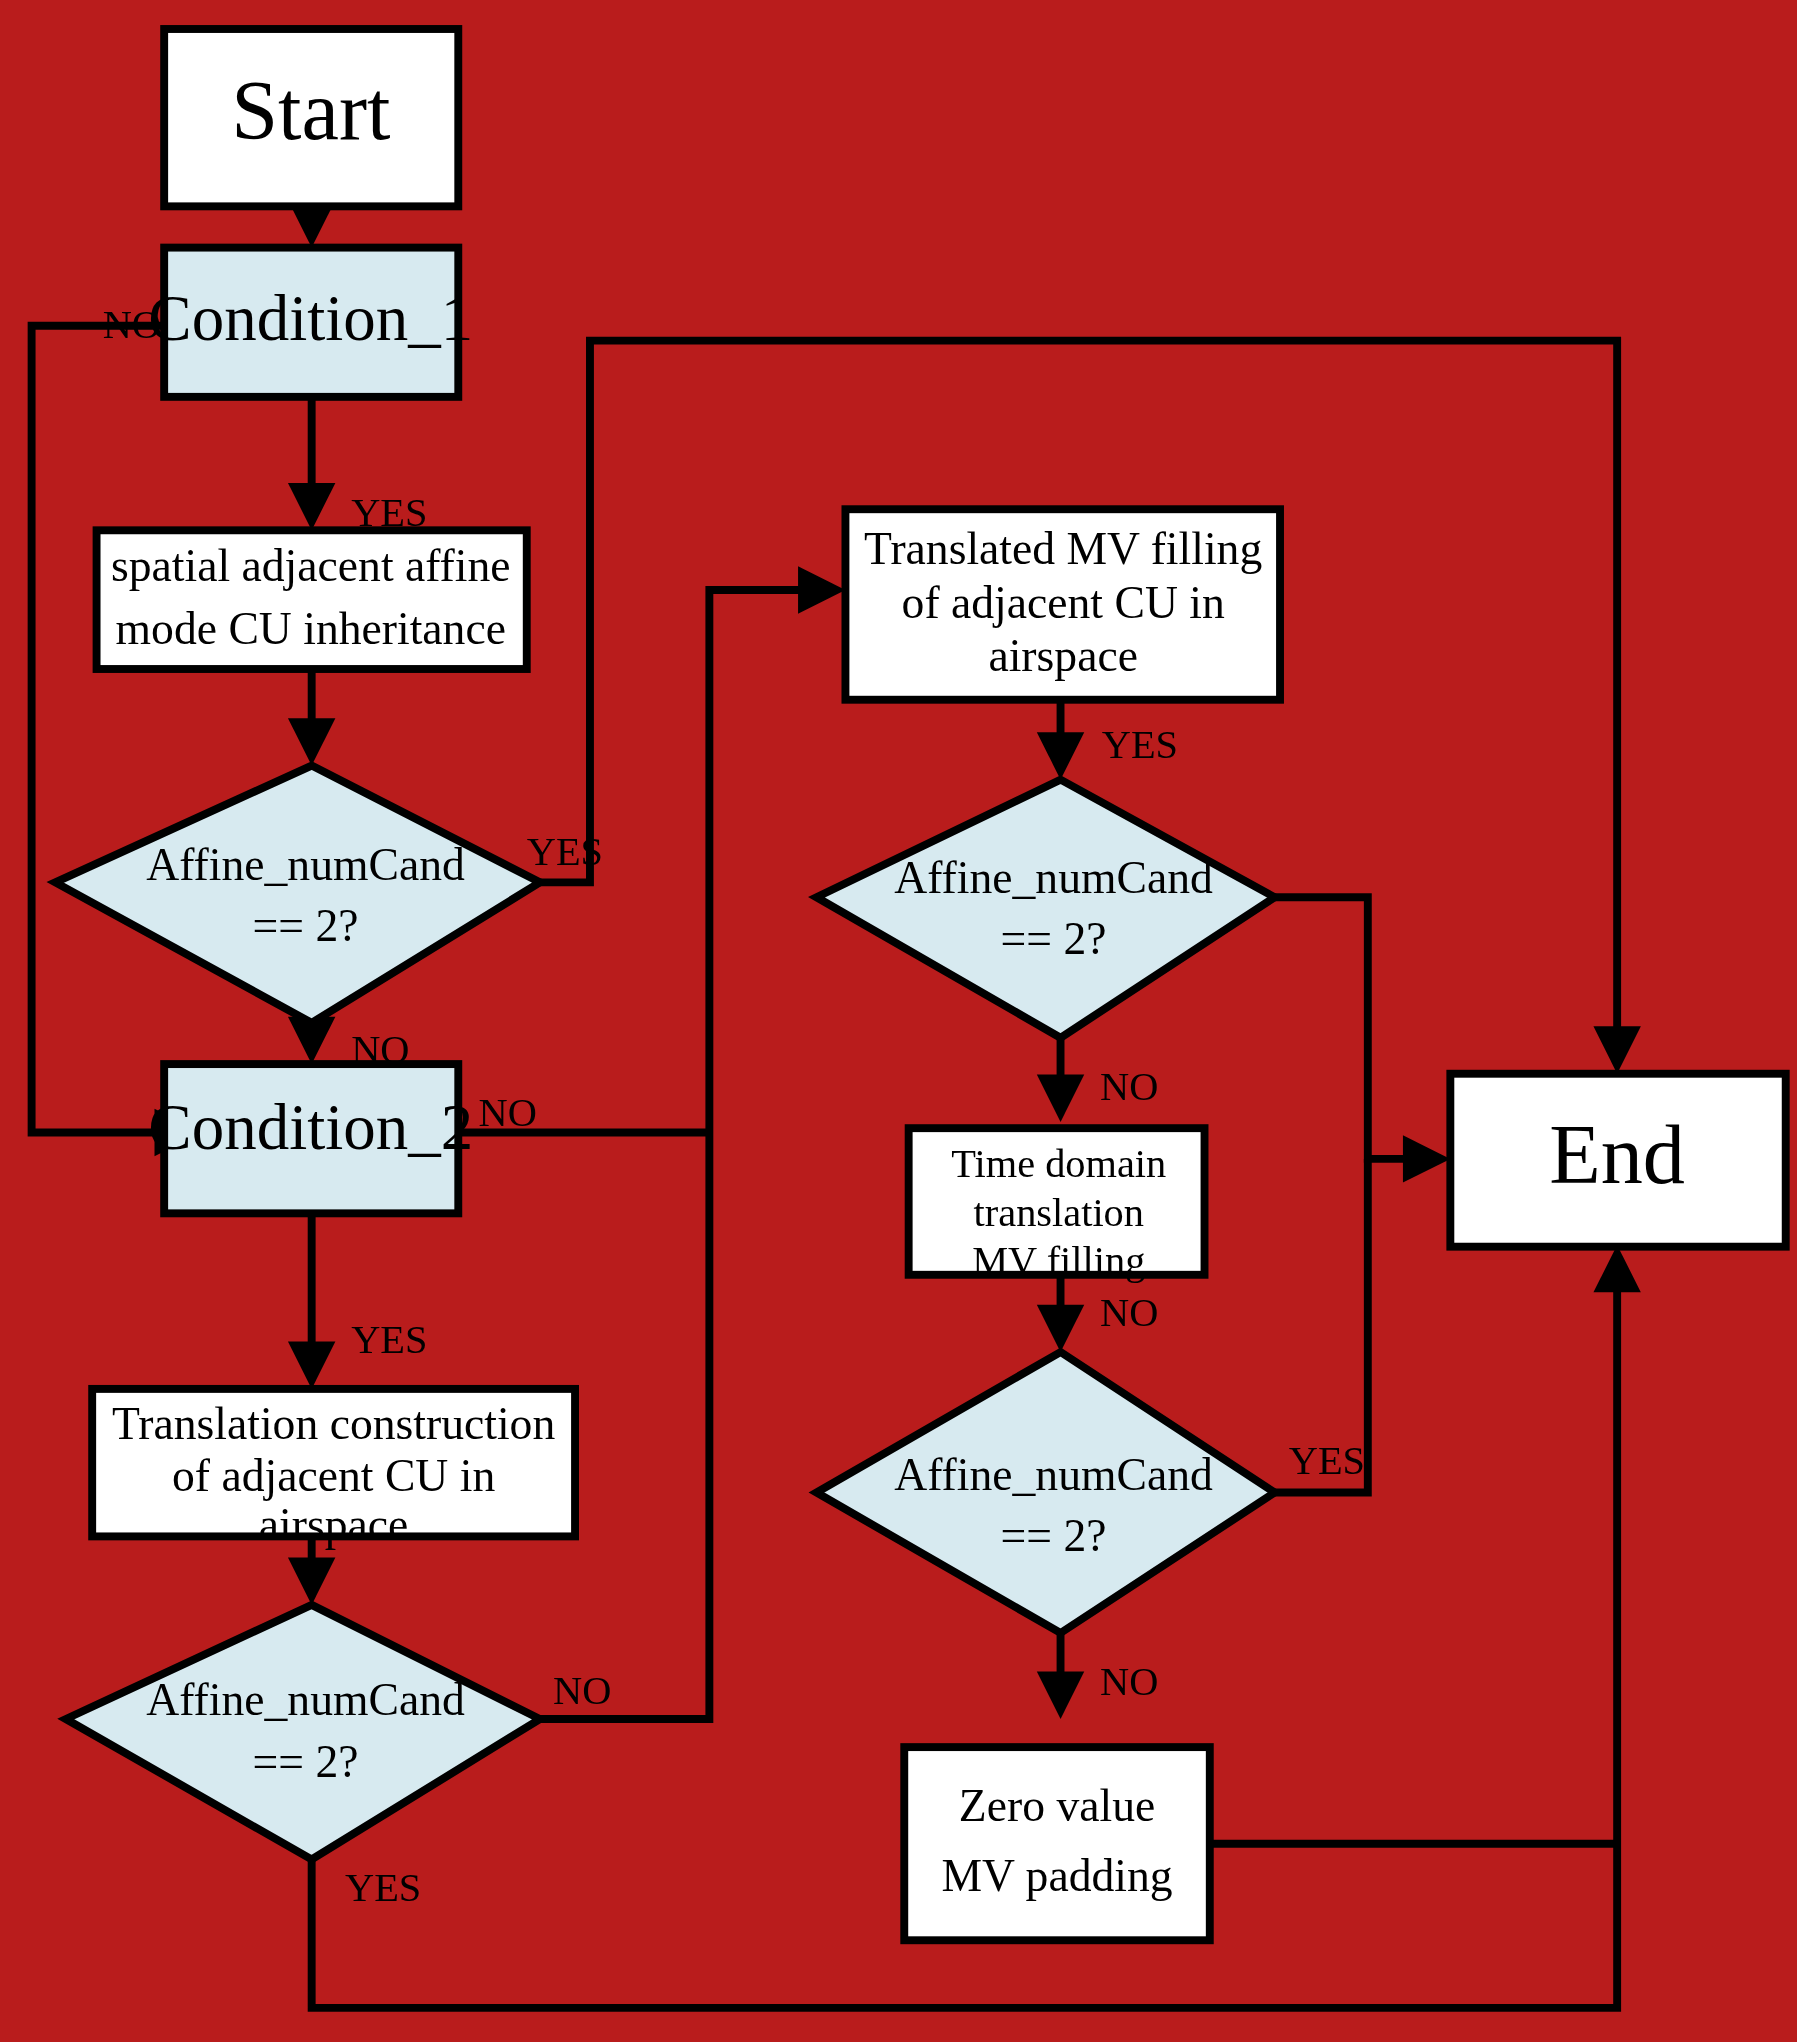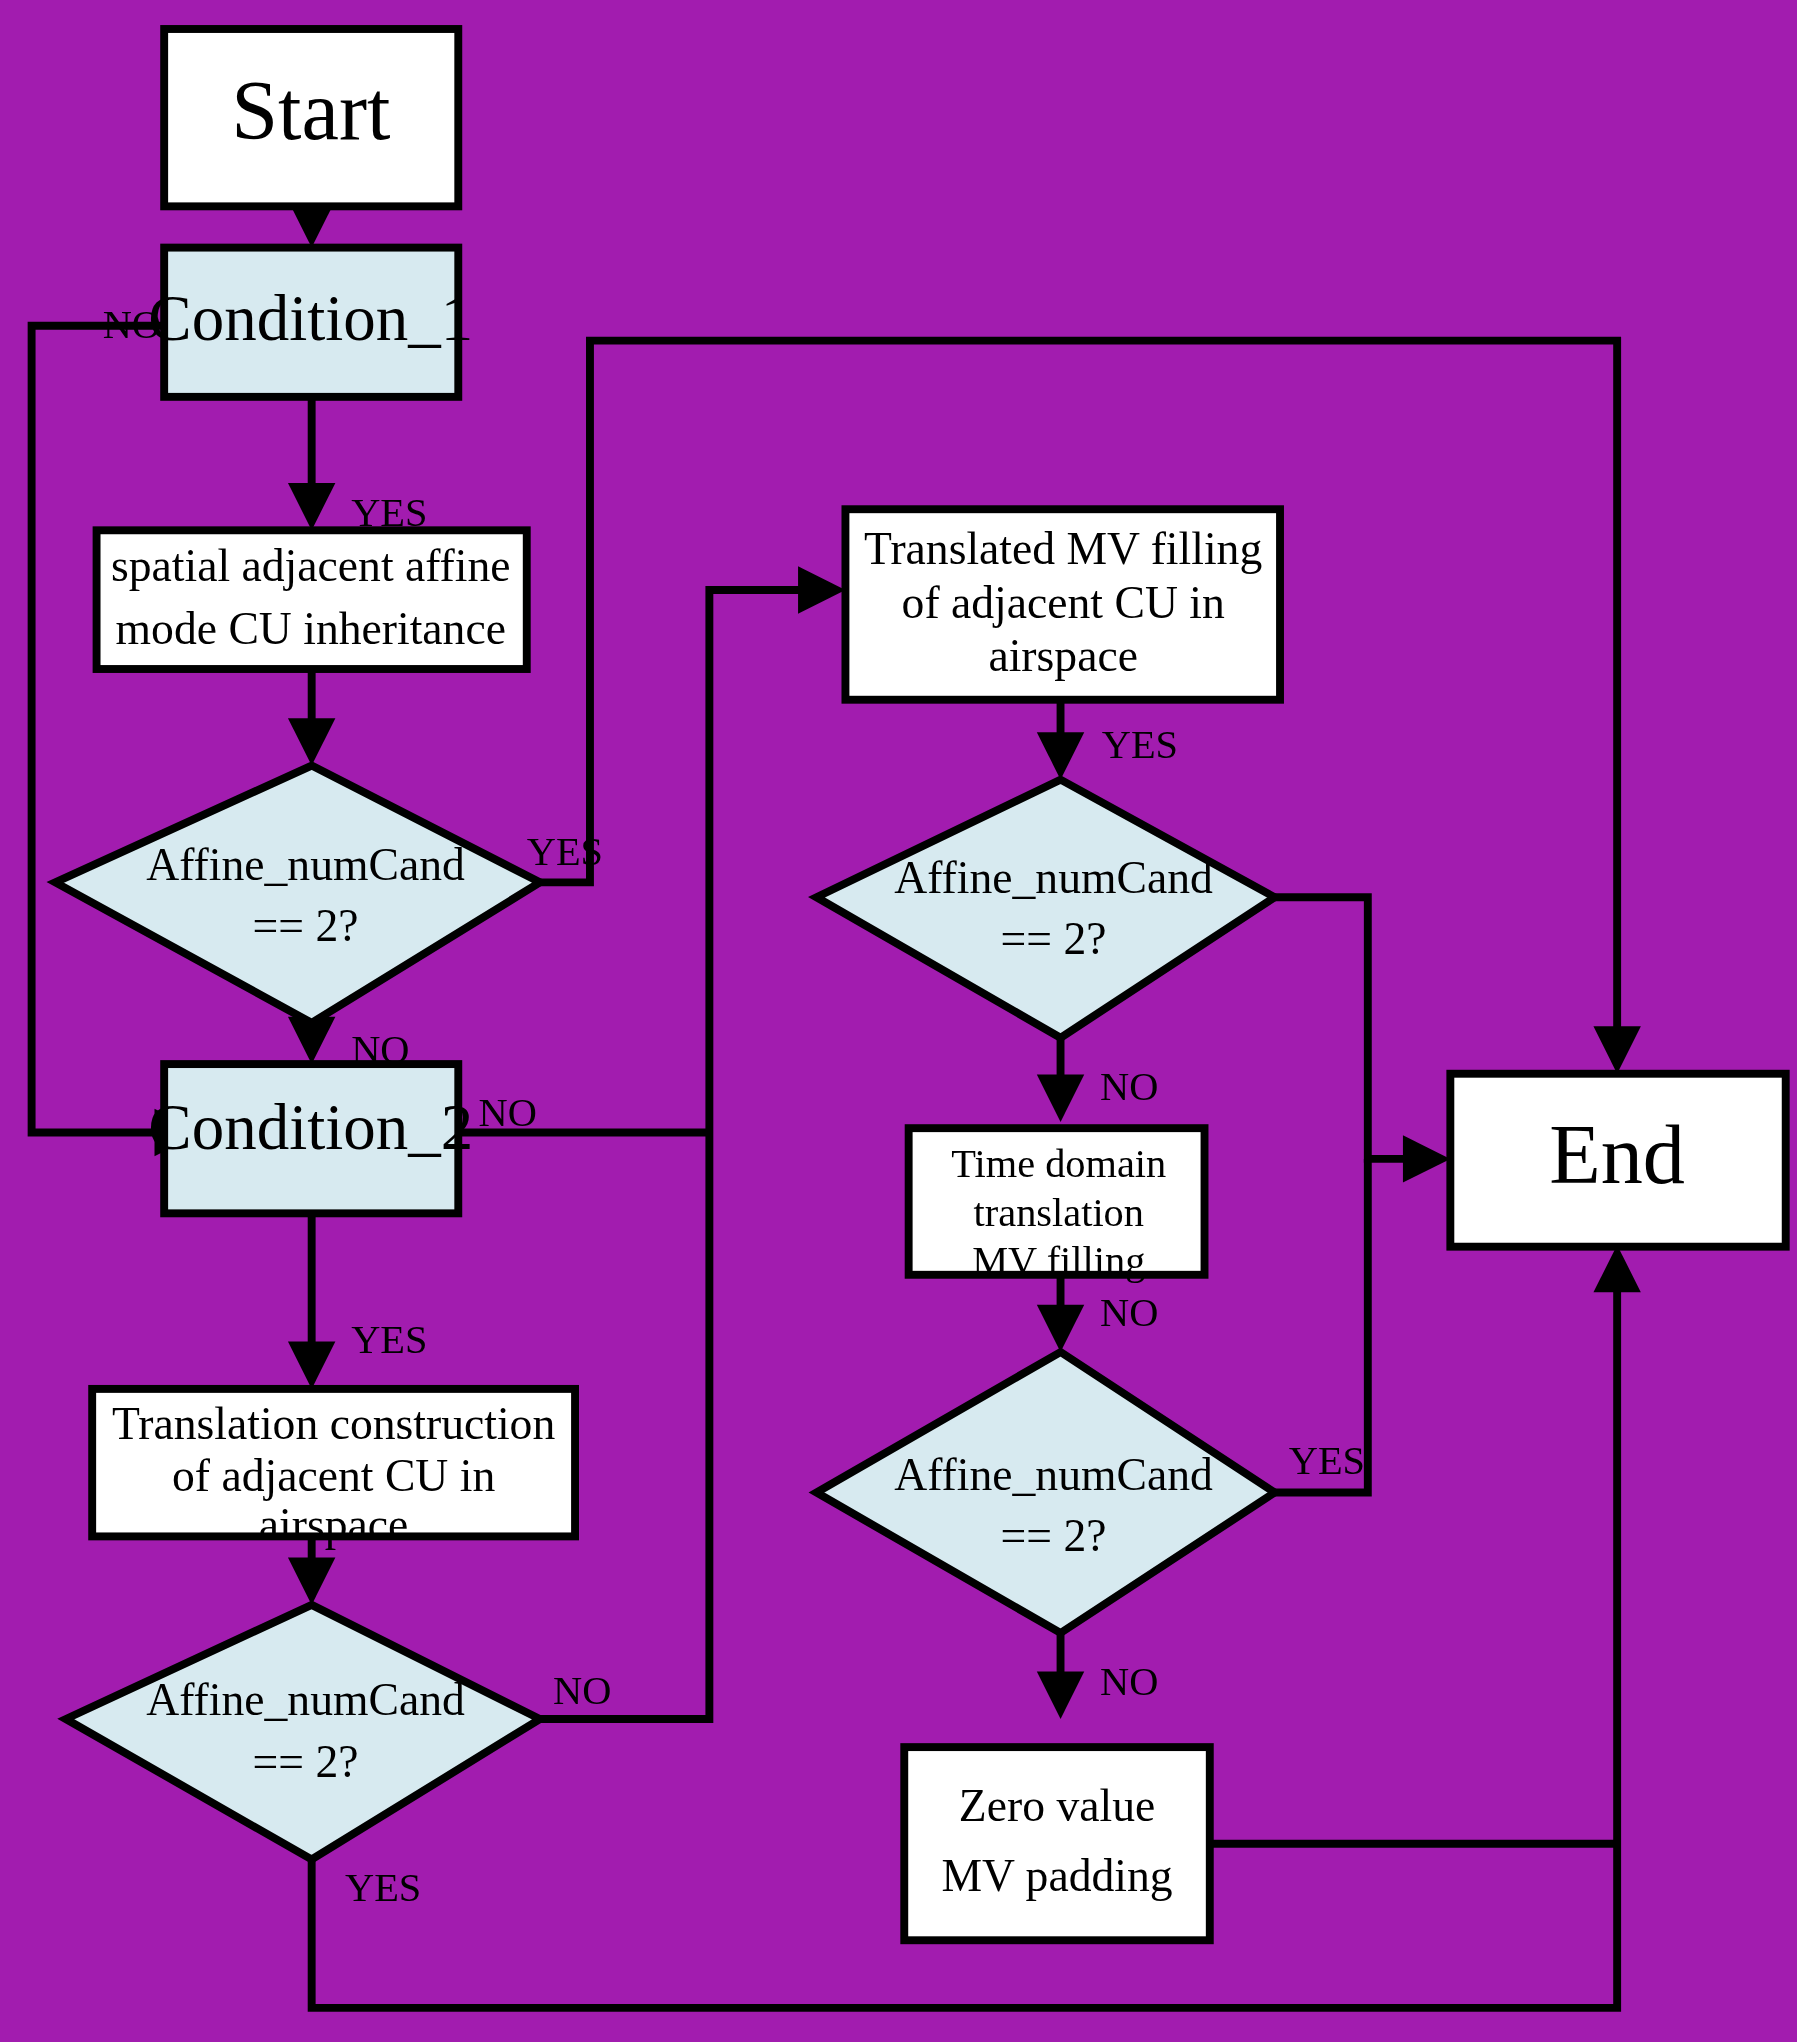--- a/index.html
+++ b/index.html
@@ -4,21 +4,21 @@
 <style>
   html, body {
     margin: 0;
     padding: 0;
     background: #ffffff;
   }
   #canvas-wrap {
     position: relative;
     width: 1798px;
     height: 2043px;
-    background: #a21caf;
+    background: #b91c1c;
     overflow: hidden;
   }
   svg.flow {
     display: block;
     width: 1798px;
     height: 2043px;
   }
   .node-shape {
     fill: #ffffff;
     stroke: #000000;

